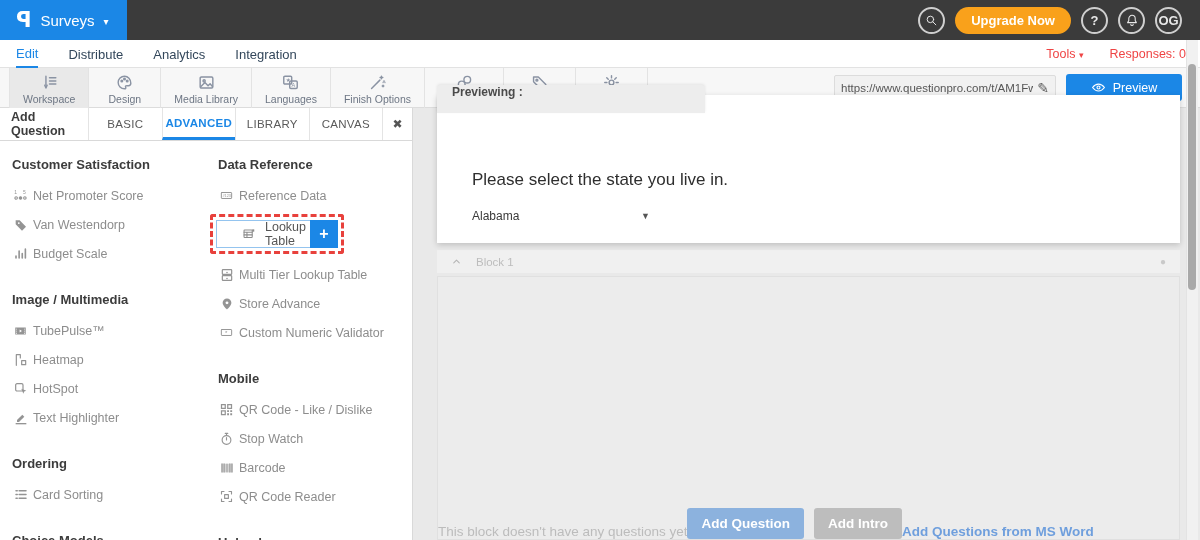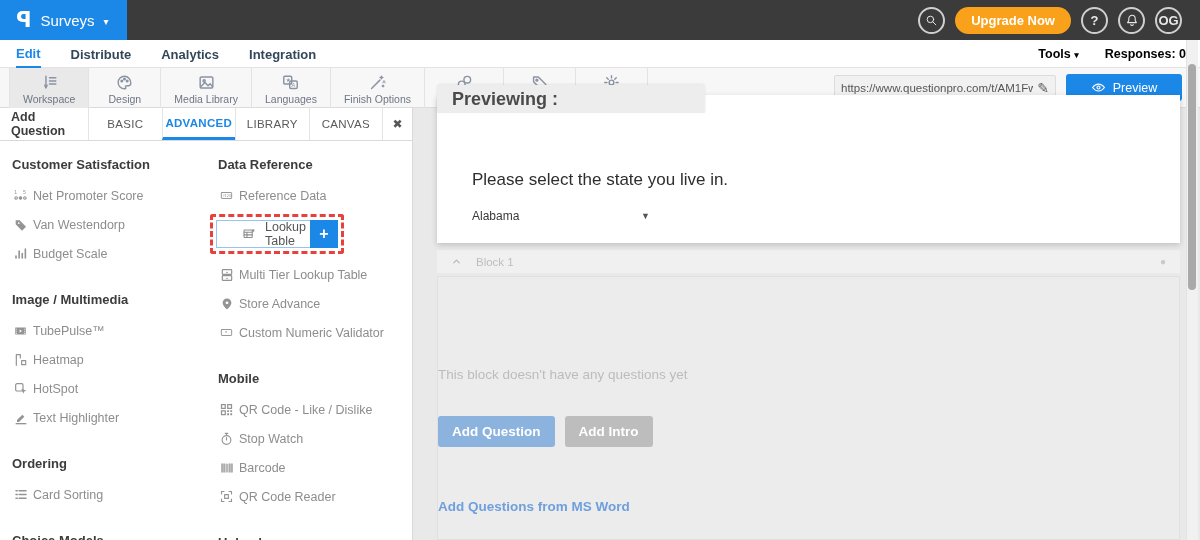--- a/index.html
+++ b/index.html
@@ -23,23 +23,23 @@
   #crumbs .current{color:#f2f2f2}
   .hcirc{width:27px;height:27px;border-radius:50%;border:2px solid #cfcfcf;color:#e8e8e8;display:flex;
     align-items:center;justify-content:center;font-size:13px;font-weight:bold;cursor:pointer;background:transparent}
   #hdr-right{right:18px;top:0;height:40px;display:flex;align-items:center;gap:10px}
   #upgrade{background:#f9a11b;color:#fff;font-size:13px;font-weight:bold;border:none;border-radius:14px;
     height:27px;padding:0 16px;cursor:pointer}
 
   
   #nav{left:0;top:40px;width:1200px;height:28px;background:#fff;border-bottom:1px solid #e2e2e2;z-index:30}
   #nav-left{left:16px;top:0;height:28px;display:flex;gap:30px;align-items:center}
-  .nav-item{font-size:13px;font-weight:bold;color:#33475b;cursor:pointer;height:28px;display:flex;align-items:center}
+  .nav-item{font-size:13px;font-weight:normal;color:#33475b;cursor:pointer;height:28px;display:flex;align-items:center}
   .nav-item.active{color:#1b87e6;border-bottom:2px solid #1b87e6}
-  #nav-right{right:14px;top:0;height:28px;display:flex;gap:26px;align-items:center;color:#000000;font-size:12.5px;font-weight:bold}
+  #nav-right{right:14px;top:0;height:28px;display:flex;gap:26px;align-items:center;color:#ef4444;font-size:12.5px;font-weight:normal}
   #nav-right .tools{cursor:pointer}
   #nav-right .caret{font-size:9px}
 
   
   #toolbar{left:0;top:68px;width:1200px;height:40px;background:#f7f7f7;border-bottom:1px solid #dcdcdc;z-index:20;display:flex}
   .tb-item{height:40px;padding:3px 13px 2px;border-right:1px solid #e3e3e3;display:flex;flex-direction:column;
     align-items:center;justify-content:center;gap:1px;color:#8a93a3;cursor:pointer;min-width:72px}
   .tb-item:first-child{border-left:1px solid #e3e3e3;margin-left:9px}
   .tb-item.sel{background:#e9e9e9}
   .tb-item .lbl{font-size:10.5px;color:#6d7684;white-space:nowrap}
@@ -74,33 +74,33 @@
     align-items:center;gap:8px;padding-left:24px;font-size:12.5px;color:#555;cursor:pointer}
   #lookup-box .ic{color:#8d8d8d}
   #lookup-add{width:28px;height:28px;background:#1b87e6;color:#fff;border:none;font-size:16px;font-weight:bold;cursor:pointer}
 
   
   #blockbar{left:437px;top:250px;width:743px;height:23px;background:#f0f0f0;display:flex;align-items:center;
     gap:14px;padding:0 14px;color:#bdbdbd;font-size:11.5px;z-index:5}
   #blockbar .chev{color:#b5b5b5}
   #blockbar .bmenu{margin-left:auto;color:#c9c9c9;font-size:10px;cursor:pointer}
   #blockbody{left:437px;top:276px;width:743px;height:264px;background:#ececec;border:1px solid #e0e0e0;z-index:5;
-    display:flex;flex-direction:column;align-items:flex-start;padding-top:90px;gap:12px}
+    display:flex;flex-direction:row;align-items:flex-end;padding-top:90px;gap:0}
   #empty-text{color:#bcbcbc;font-size:13.5px}
   #blockbtns{display:flex;gap:10px;margin-top:22px}
   #add-q-btn{background:#8cb2de;color:#fff;border:none;border-radius:3px;font-size:13.5px;font-weight:bold;
     padding:8px 14px;cursor:pointer}
   #add-intro-btn{background:#bdbdbd;color:#fff;border:none;border-radius:3px;font-size:13.5px;font-weight:bold;
     padding:8px 14px;cursor:pointer}
   #msword-link{color:#6f9fdd;font-size:13.5px;font-weight:bold;margin-top:40px;cursor:pointer;text-decoration:none}
 
   
   #popup-body{left:437px;top:95px;width:743px;height:148px;background:#fff;box-shadow:0 2px 6px rgba(0,0,0,.18);z-index:45}
   #popup-tab{left:437px;top:85px;width:268px;height:28px;background:#ededed;border-radius:3px 3px 0 0;z-index:46;
-    display:flex;align-items:center;padding-left:15px;font-size:18px;color:#4a4a4a;box-shadow:0 -1px 3px rgba(0,0,0,.08)}
+    display:flex;padding-left:15px;font-size:12px;color:#4a4a4a;box-shadow:0 -1px 3px rgba(0,0,0,.08)}
   #popup-tab b{margin-right:5px}
   #pp-question{left:472px;top:170px;font-size:17px;color:#2e2e2e;z-index:47;font-weight:500}
   #pp-select{left:472px;top:205px;width:178px;height:22px;display:flex;align-items:center;justify-content:space-between;
     font-size:12px;color:#3a3a3a;cursor:pointer;z-index:47}
   #pp-select .caret{color:#555;font-size:9px}
 
   
   #sb-track{left:1186px;top:40px;width:12px;height:500px;background:#f1f1f1;border-left:1px solid #e3e3e3;z-index:50}
   #sb-thumb{left:1188px;top:64px;width:8px;height:226px;background:#a9a9a9;border-radius:4px;z-index:51;cursor:grab}
 </style>

